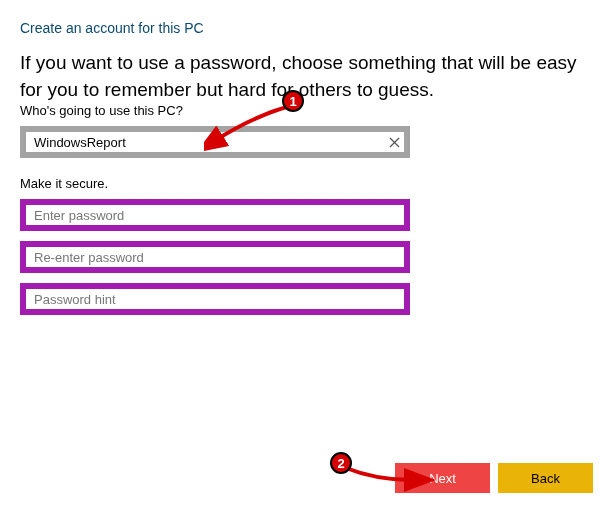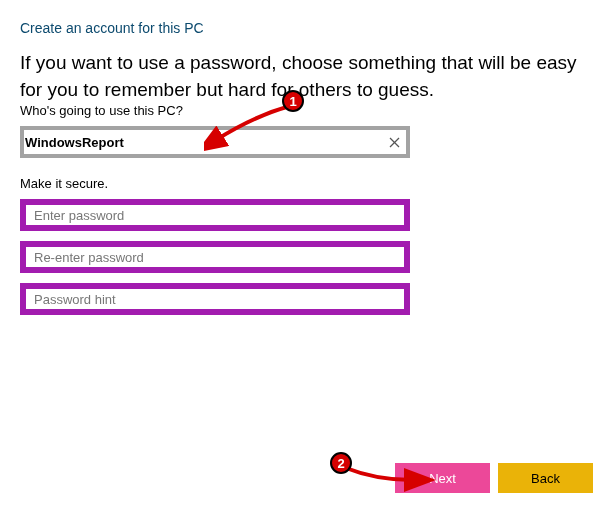--- a/index.html
+++ b/index.html
@@ -44,23 +44,22 @@
       font-size: 13px;
       padding: 0 8px;
       outline: none;
       font-family: inherit;
       color: #000;
     }
     .text-input::placeholder {
       color: #777;
     }
     .text-input.focused {
-      border: 4px solid #a3a3a3;
-      padding: 0 30px 0 1px;
-      font-weight: bold;
+      border: 6px solid #a3a3a3;
+      padding: 0 30px 0 8px;
     }
     .input-wrap {
       position: relative;
       width: 390px;
     }
     .clear-btn {
       position: absolute;
       right: 4px;
       top: 50%;
       transform: translateY(-50%);
@@ -88,21 +87,21 @@
     }
     .btn {
       width: 95px;
       height: 30px;
       font-size: 13px;
       border: none;
       cursor: pointer;
       font-family: inherit;
     }
     .btn-primary {
-      background: #ec4899;
+      background: #ef4444;
       color: #fff;
     }
     .btn-secondary {
       background: #eab308;
       color: #000;
     }
     
     .annotation {
       position: absolute;
       pointer-events: none;

